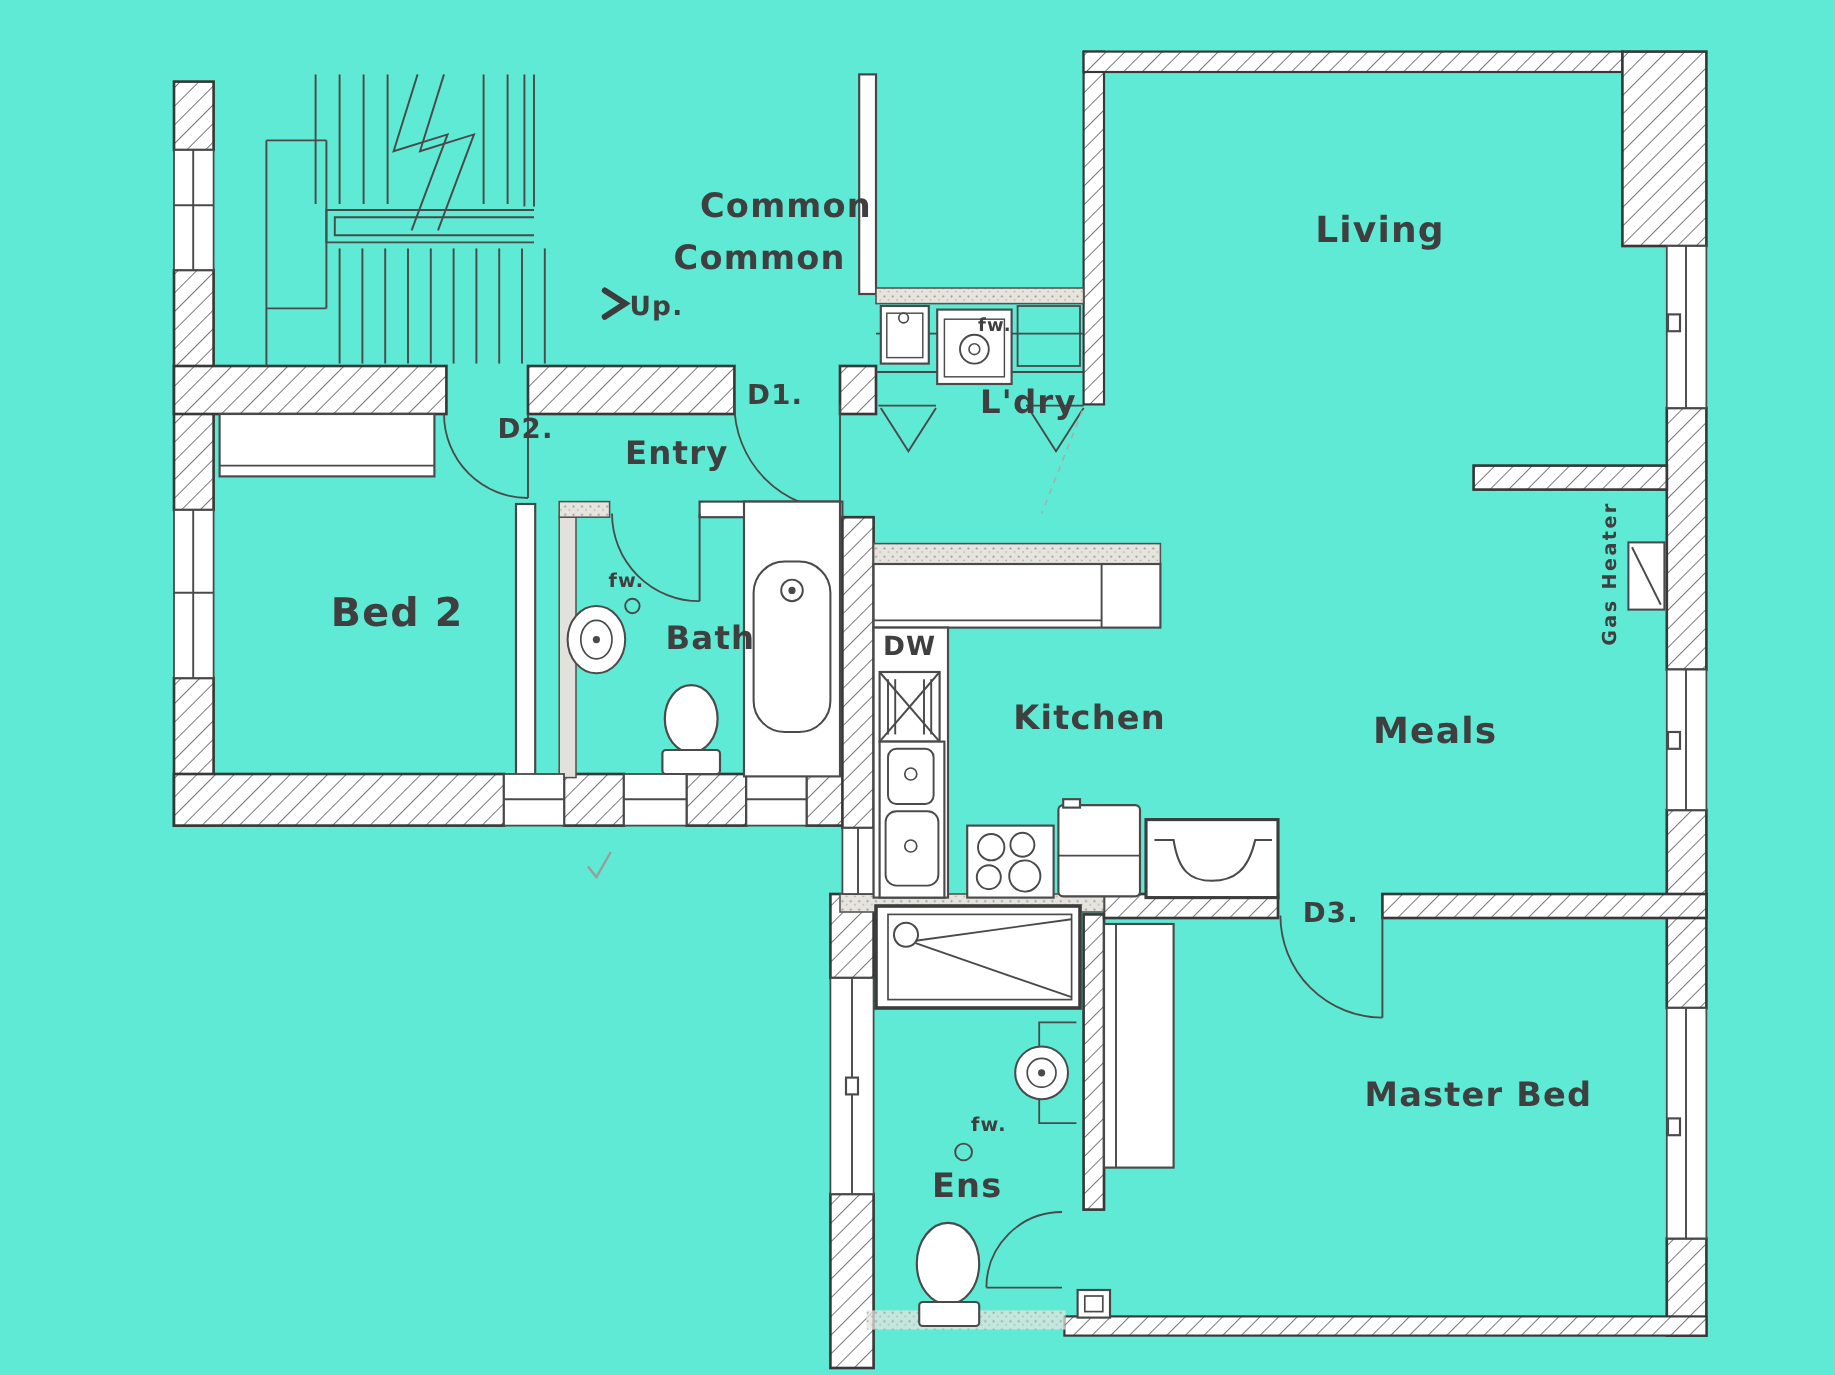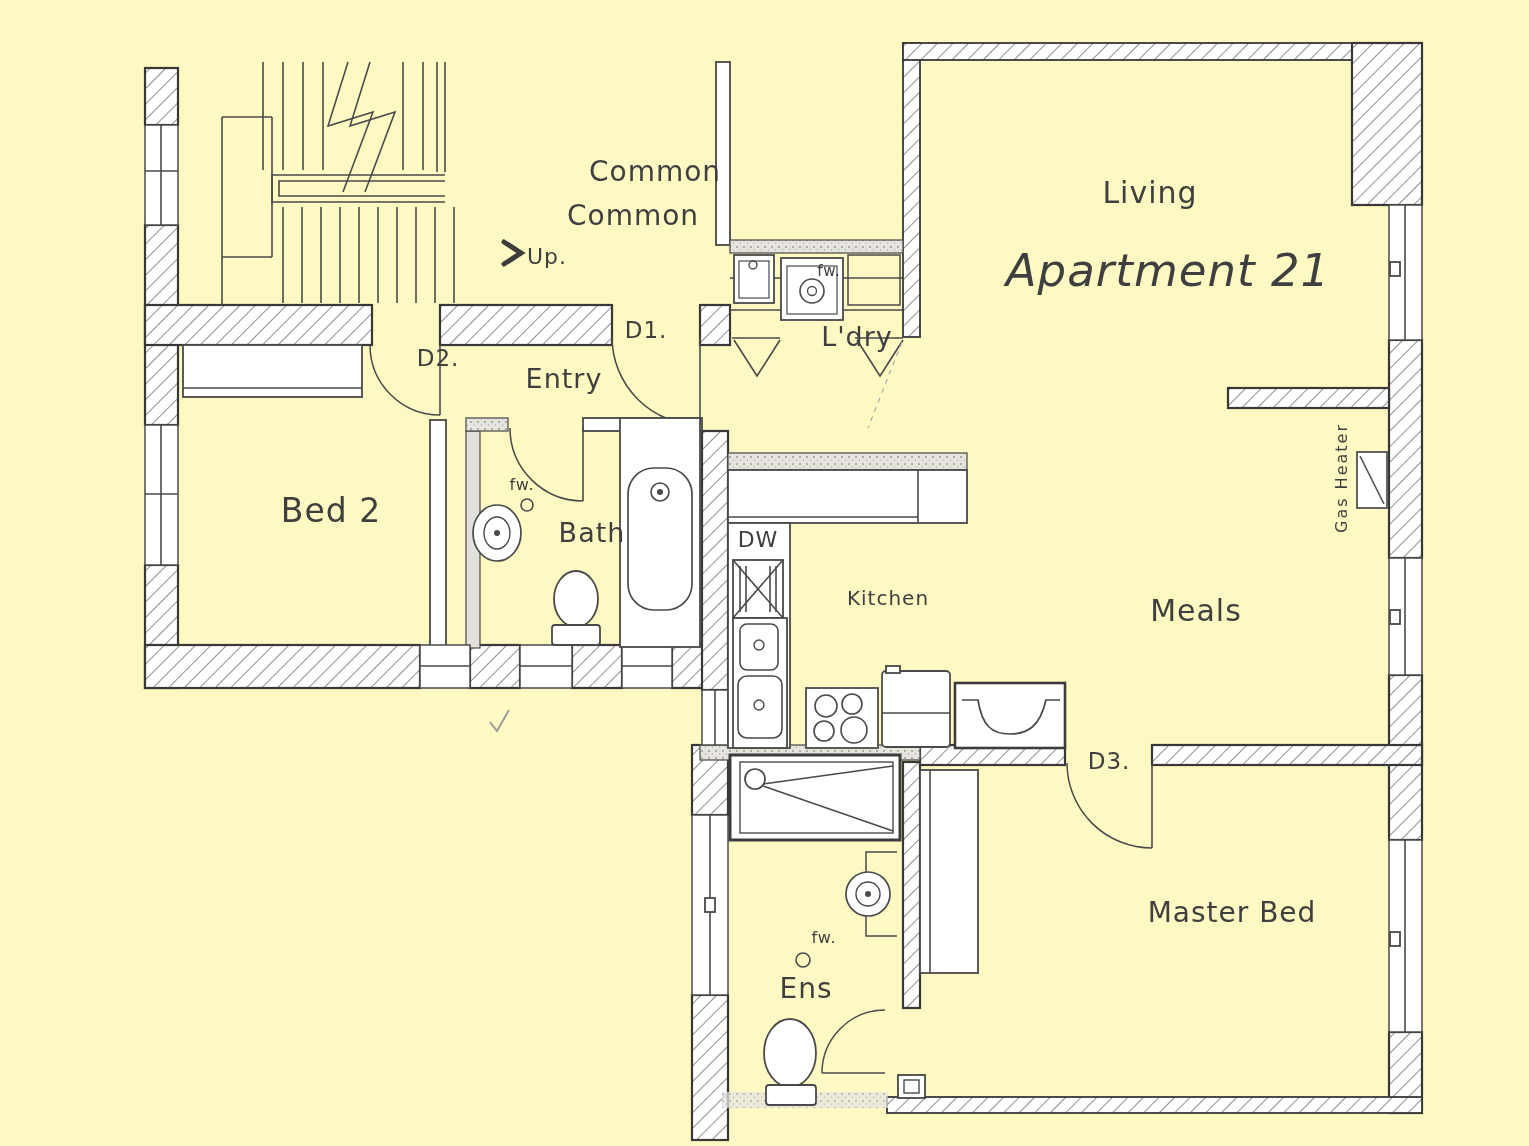--- a/index.html
+++ b/index.html
@@ -1,22 +1,23 @@
 <!DOCTYPE html>
 <html><head>
 <meta charset="utf-8">
 <style>
   html,body{margin:0;padding:0;background:#ffffff;}
   #plan{
     position:relative;
     width:1529px;height:1146px;
-    background:#fef9c3;
+    background:#5eead4;
     overflow:hidden;
     font-family:"DejaVu Sans", sans-serif;
     color:#3f3f3f;
+    font-weight:bold;
   }
   #plan svg{position:absolute;left:0;top:0;}
   .wall{fill:url(#hatch);stroke:#383838;stroke-width:2.2;}
   .wallthin{fill:url(#hatch);stroke:#383838;stroke-width:1.8;}
   .stud{fill:#ffffff;stroke:#474747;stroke-width:1.8;}
   .stip{fill:url(#stipple);stroke:#55524c;stroke-width:1.3;}
   .win{fill:#ffffff;stroke:#4a4a4a;stroke-width:1.5;}
   .ln{stroke:#4a4a4a;stroke-width:1.6;fill:none;}
   .fix{fill:#ffffff;stroke:#4a4a4a;stroke-width:1.8;}
   .arc{stroke:#4a4a4a;stroke-width:1.5;fill:none;}
@@ -330,31 +331,30 @@
     <rect x="1357" y="452" width="30" height="56" fill="#ffffff" stroke="#4a4a4a" stroke-width="1.7"></rect>
     <line class="ln" x1="1360" y1="456" x2="1384" y2="504"></line>
   </g>
   <path d="M490,722 L497,731 L509,710" stroke="#9c9c9c" stroke-width="2" fill="none"></path>
 </svg>
 
 <div class="lbl" style="left:655px;top:171px;font-size:28px;">Common</div>
 <div class="lbl" style="left:633px;top:215px;font-size:28px;">Common</div>
 <div class="lbl" style="left:547px;top:256px;font-size:22px;">Up.</div>
 <div class="lbl" style="left:1150px;top:192px;font-size:30px;">Living</div>
-<div class="lbl italic" style="left:1168px;top:270px;font-size:45px;">Apartment 21</div>
 <div class="lbl" style="left:646px;top:330px;font-size:23px;">D1.</div>
 <div class="lbl" style="left:438px;top:358px;font-size:23px;">D2.</div>
 <div class="lbl" style="left:564px;top:378px;font-size:27px;">Entry</div>
 <div class="lbl" style="left:829px;top:271px;font-size:15px;">fw.</div>
 <div class="lbl" style="left:817px;top:336px;font-size:27px;margin-left:40px;">L'dry</div>
 <div class="lbl" style="left:331px;top:510px;font-size:33px;">Bed 2</div>
 <div class="lbl" style="left:522px;top:484px;font-size:16px;">fw.</div>
 <div class="lbl" style="left:592px;top:532px;font-size:27px;">Bath</div>
 <div class="lbl" style="left:758px;top:539px;font-size:22px;">DW</div>
-<div class="lbl" style="left:888px;top:598px;font-size:20px;">Kitchen</div>
+<div class="lbl" style="left:908px;top:598px;font-size:28px;">Kitchen</div>
 <div class="lbl" style="left:1196px;top:610px;font-size:30px;">Meals</div>
 <div class="lbl vert" style="left:1341px;top:478px;font-size:16px;">Gas Heater</div>
 <div class="lbl" style="left:1109px;top:761px;font-size:23px;">D3.</div>
 <div class="lbl" style="left:1188px;top:912px;font-size:28px;margin-left:44px;">Master Bed</div>
 <div class="lbl" style="left:824px;top:937px;font-size:16px;">fw.</div>
 <div class="lbl" style="left:806px;top:988px;font-size:28px;">Ens</div>
 
 </div>
 
 </body></html>

